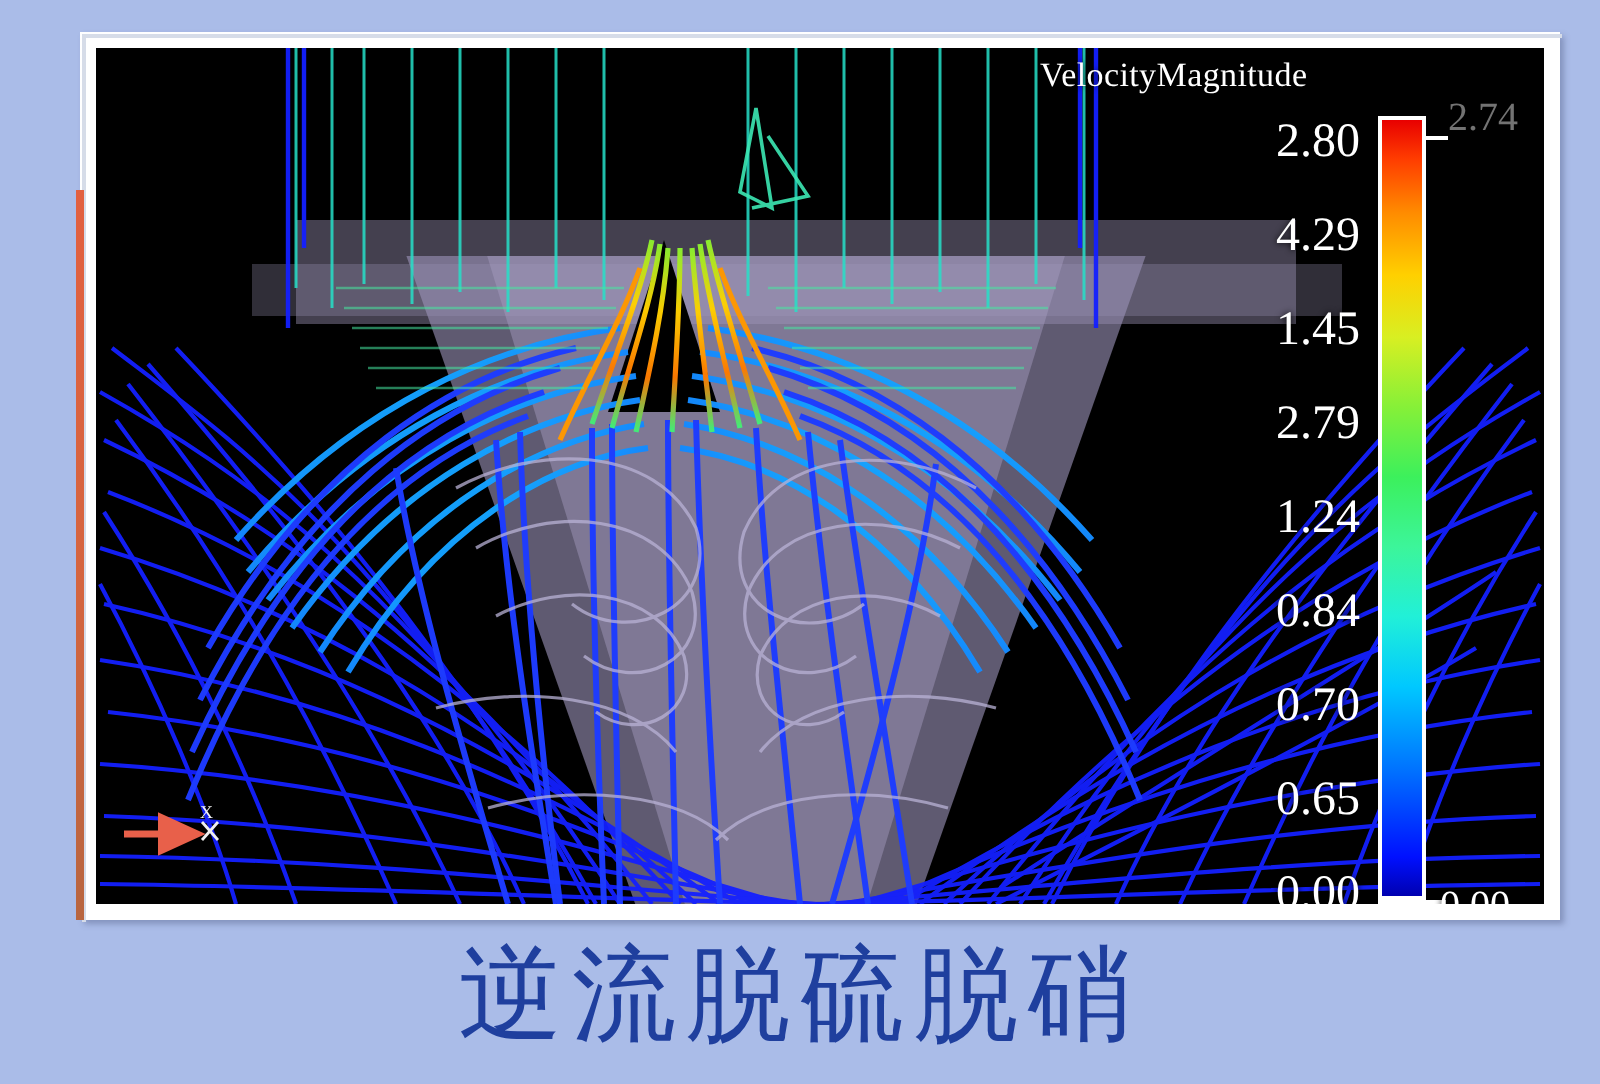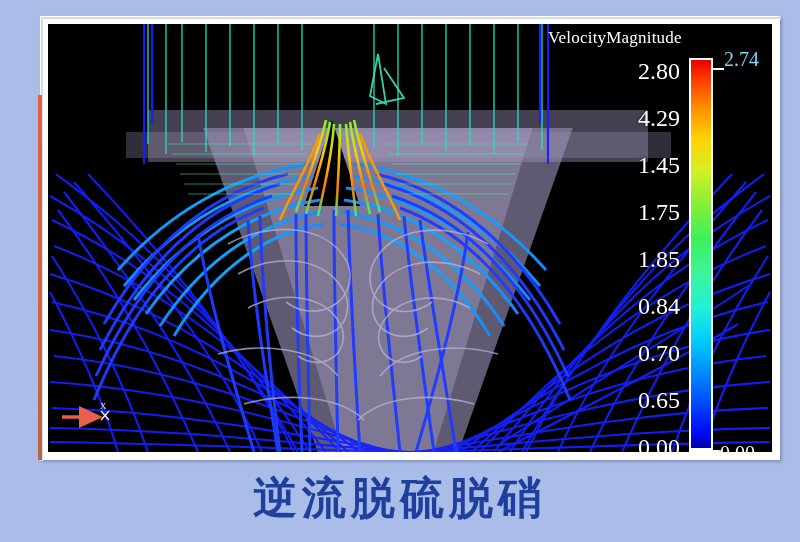--- a/index.html
+++ b/index.html
@@ -66,21 +66,20 @@
   .axis-label{
     position:absolute;left:52px;top:377px;color:#f2f2f2;
     font-size:9px;font-family:"Liberation Serif",serif;
   }
 
   
   .cb-title{
     position:absolute;left:472px;top:4px;color:#ffffff;
     font-size:17px;letter-spacing:.2px;white-space:nowrap;
     text-shadow:0 0 3px rgba(0,0,0,.9);
-    margin-left:28px;
   }
   .cb-wrap{position:absolute;left:641px;top:34px;width:24px;height:392px;}
   .cb-bar{
     position:absolute;left:0;top:0;width:24px;height:392px;
     border:2px solid #ffffff;box-sizing:border-box;
     background:linear-gradient(to top,
       #0000b0 0%,
       #0010ff 5%,
       #0070ff 16%,
       #00c8ff 27%,
@@ -94,40 +93,40 @@
       #ff3c00 95%,
       #e80000 100%);
   }
   .cb-ticks{position:absolute;left:536px;top:34px;width:96px;height:400px;}
   .cb-tick{
     position:absolute;right:0;color:#ffffff;font-size:24px;
     text-align:right;white-space:nowrap;
     text-shadow:0 0 3px rgba(0,0,0,.9);
   }
   .cb-max{
-    position:absolute;left:676px;top:24px;color:#7dd3fc;font-size:20px;
+    position:absolute;left:676px;top:24px;color:#737373;font-size:20px;
     white-space:nowrap;text-shadow:0 0 3px rgba(0,0,0,.9);
   }
   .cb-min{
     position:absolute;left:672px;top:418px;color:#ffffff;font-size:20px;
     white-space:nowrap;text-shadow:0 0 3px rgba(0,0,0,.9);
   }
   .cb-tickmark-hi{
     position:absolute;left:665px;top:44px;width:11px;height:2px;background:#ffffff;
   }
   .cb-tickmark-lo{
     position:absolute;left:641px;top:426px;width:34px;height:2px;background:#ffffff;
   }
 
   
   .caption{
     position:absolute;left:0;top:468px;width:800px;
     text-align:center;color:#1f3f9e;
     font-family:"DejaVu Sans","Liberation Sans",sans-serif;
-    font-weight:bold;font-size:44px;letter-spacing:5px;
+    font-weight:normal;font-size:52px;letter-spacing:5px;
     line-height:60px;
   }
 </style>
 </head>
 <body>
 
 <div id="root">
 
   <div class="frame"></div>
   <div class="frame-inner-shade"></div>
@@ -386,22 +385,22 @@
     <div class="cb-title">VelocityMagnitude</div>
 
     <div class="cb-wrap">
       <div class="cb-bar"></div>
     </div>
 
     <div class="cb-ticks">
       <div class="cb-tick" style="top:0px">2.80</div>
       <div class="cb-tick" style="top:47px">4.29</div>
       <div class="cb-tick" style="top:94px">1.45</div>
-      <div class="cb-tick" style="top:141px">1.75</div>
-      <div class="cb-tick" style="top:188px">1.85</div>
+      <div class="cb-tick" style="top:141px">2.79</div>
+      <div class="cb-tick" style="top:188px">1.24</div>
       <div class="cb-tick" style="top:235px">0.84</div>
       <div class="cb-tick" style="top:282px">0.70</div>
       <div class="cb-tick" style="top:329px">0.65</div>
       <div class="cb-tick" style="top:376px">0.00</div>
     </div>
 
     <div class="cb-tickmark-hi"></div>
     <div class="cb-tickmark-lo"></div>
     <div class="cb-max">2.74</div>
     <div class="cb-min">0.00</div>

